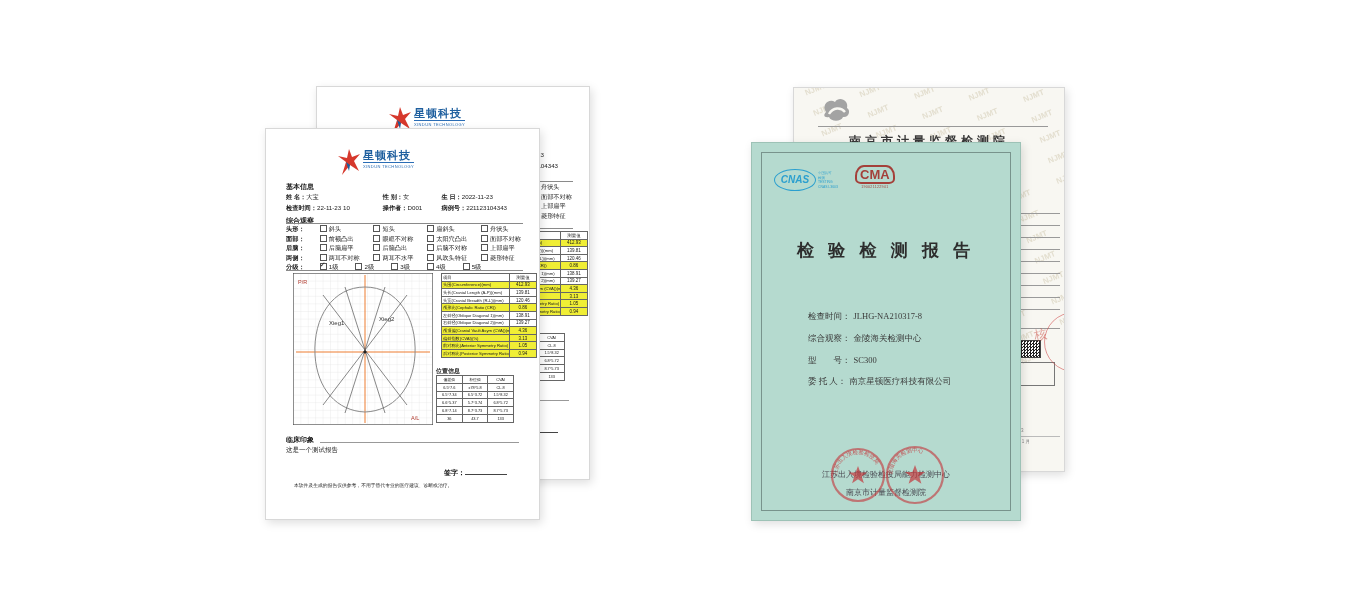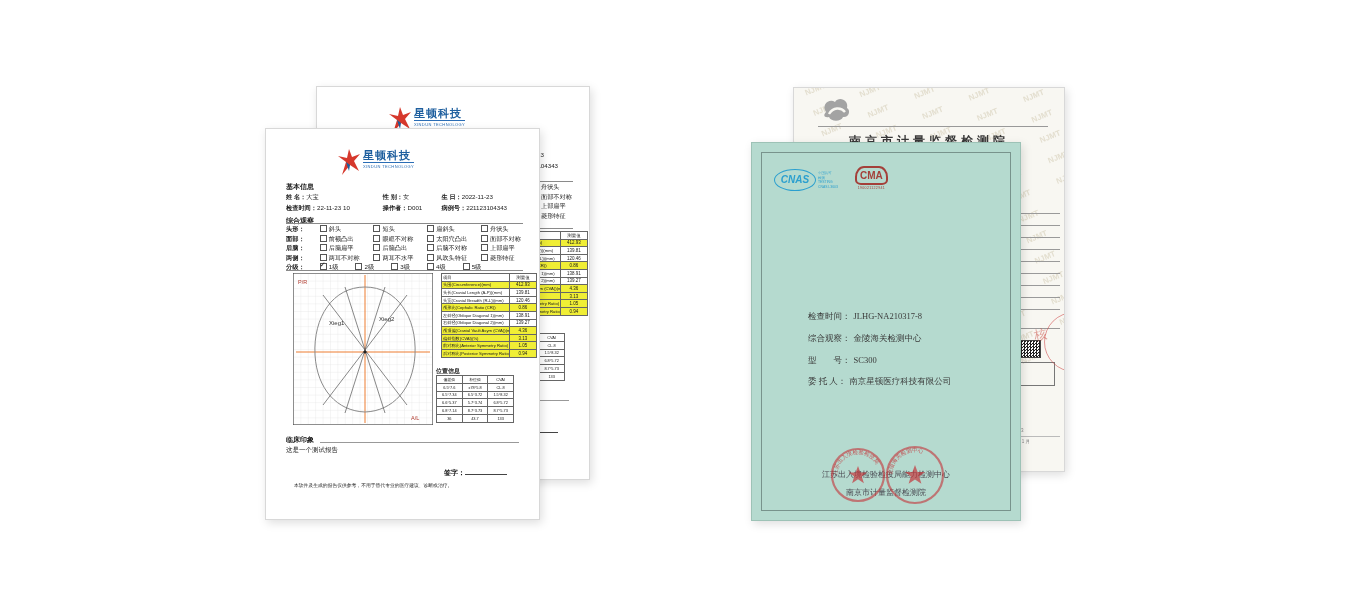--- a/index.html
+++ b/index.html
@@ -48,21 +48,21 @@
   .disclaimer{position:absolute;left:28px;top:353px;font-size:4.8px;color:#222;}
 
   
   .inner{position:absolute;inset:9px;border:1px solid rgba(70,90,85,.55);}
   .cnas{position:absolute;left:22px;top:26px;display:flex;gap:2px;}
   .cnas .oval{width:40px;height:20px;border:1.5px solid #2a9fcf;border-radius:50%;
               color:#2a9fcf;font-weight:bold;font-style:italic;font-size:10px;
               text-align:center;line-height:19px;}
   .cnas .side{font-size:3.4px;color:#2a9fcf;line-height:4.6px;padding-top:2px;}
   .cma{position:absolute;left:103px;top:22px;text-align:center;color:#a4403a;}
-  .cma .mk{display:inline-block;font-size:10px;font-weight:bold;border:2px solid #a4403a;
+  .cma .mk{display:inline-block;font-size:13px;font-weight:bold;border:2px solid #a4403a;
            border-radius:9px 9px 6px 6px/11px 11px 5px 5px;padding:0 3px;line-height:15px;}
   .cma .num{font-size:3.6px;margin-top:1px;letter-spacing:.3px;}
   .cert-title{position:absolute;left:0;right:0;top:96px;text-align:center;
               font-family:"Liberation Serif",serif;font-size:17px;font-weight:bold;
               letter-spacing:5px;color:#2d2d2d;}
   .cfield{position:absolute;left:56px;font-family:"Liberation Serif",serif;
           font-size:8.5px;color:#3a3a3a;white-space:nowrap;}
   .cfield .lb{margin-right:3px;}
   .cfoot{position:absolute;left:0;right:0;text-align:center;
          font-family:"Liberation Serif",serif;font-size:8px;color:#4a4a52;}
@@ -509,20 +509,21 @@
       <span style="display:block">检测</span>
       <span style="display:block">TESTING</span>
       <span style="display:block">CNAS L3603</span>
     </span>
   </div>
   <div class="cma">
     <span class="mk">CMA</span>
     <div class="num">190021122941</div>
   </div>
 
+  <div class="cert-title">检 验 检 测 报 告</div>
 
   <div class="cfield" style="top:168px">
     <span class="lb">检查时间：</span><span>JLHG-NA210317-8</span>
   </div>
   <div class="cfield" style="top:190px">
     <span class="lb">综合观察：</span><span>金陵海关检测中心</span>
   </div>
   <div class="cfield" style="top:212px">
     <span class="lb">型　　号：</span><span>SC300</span>
   </div>

